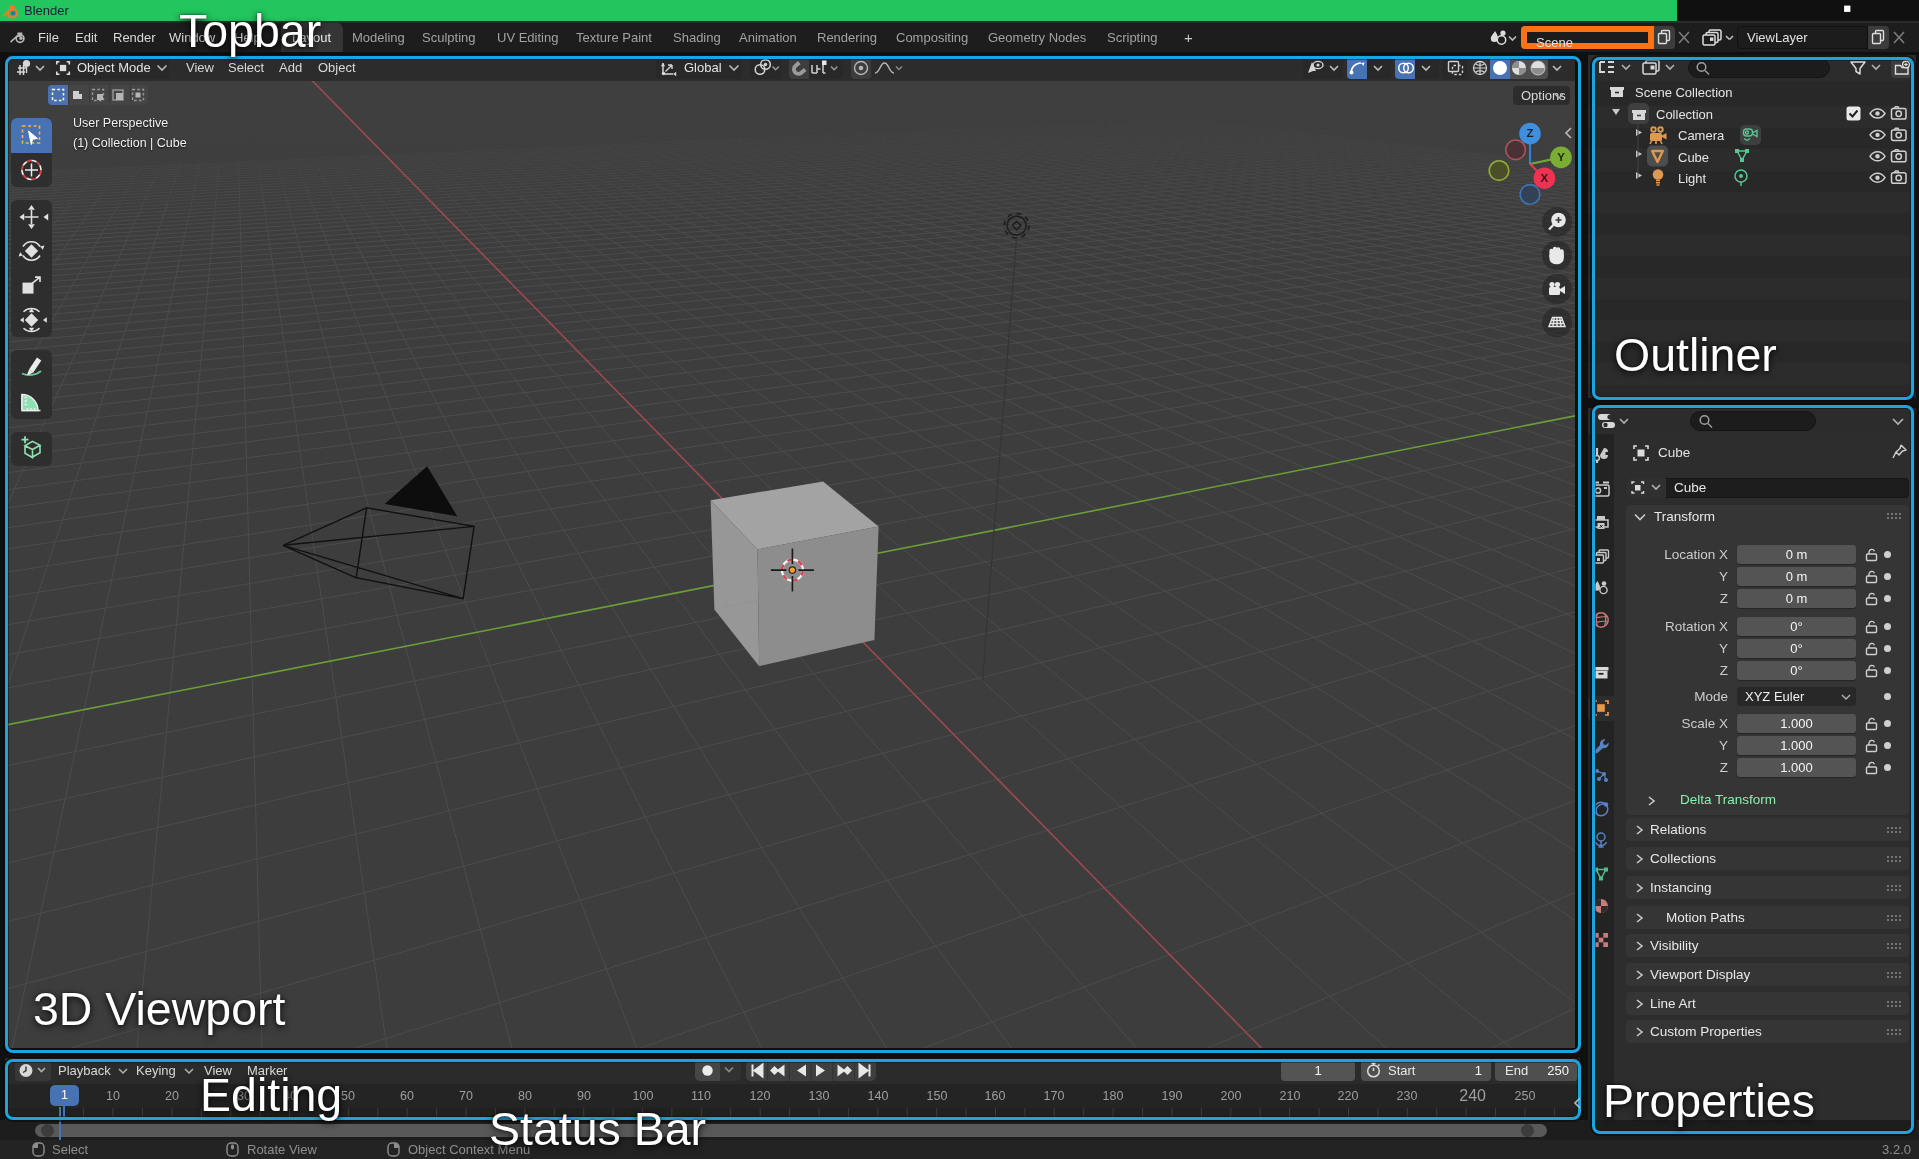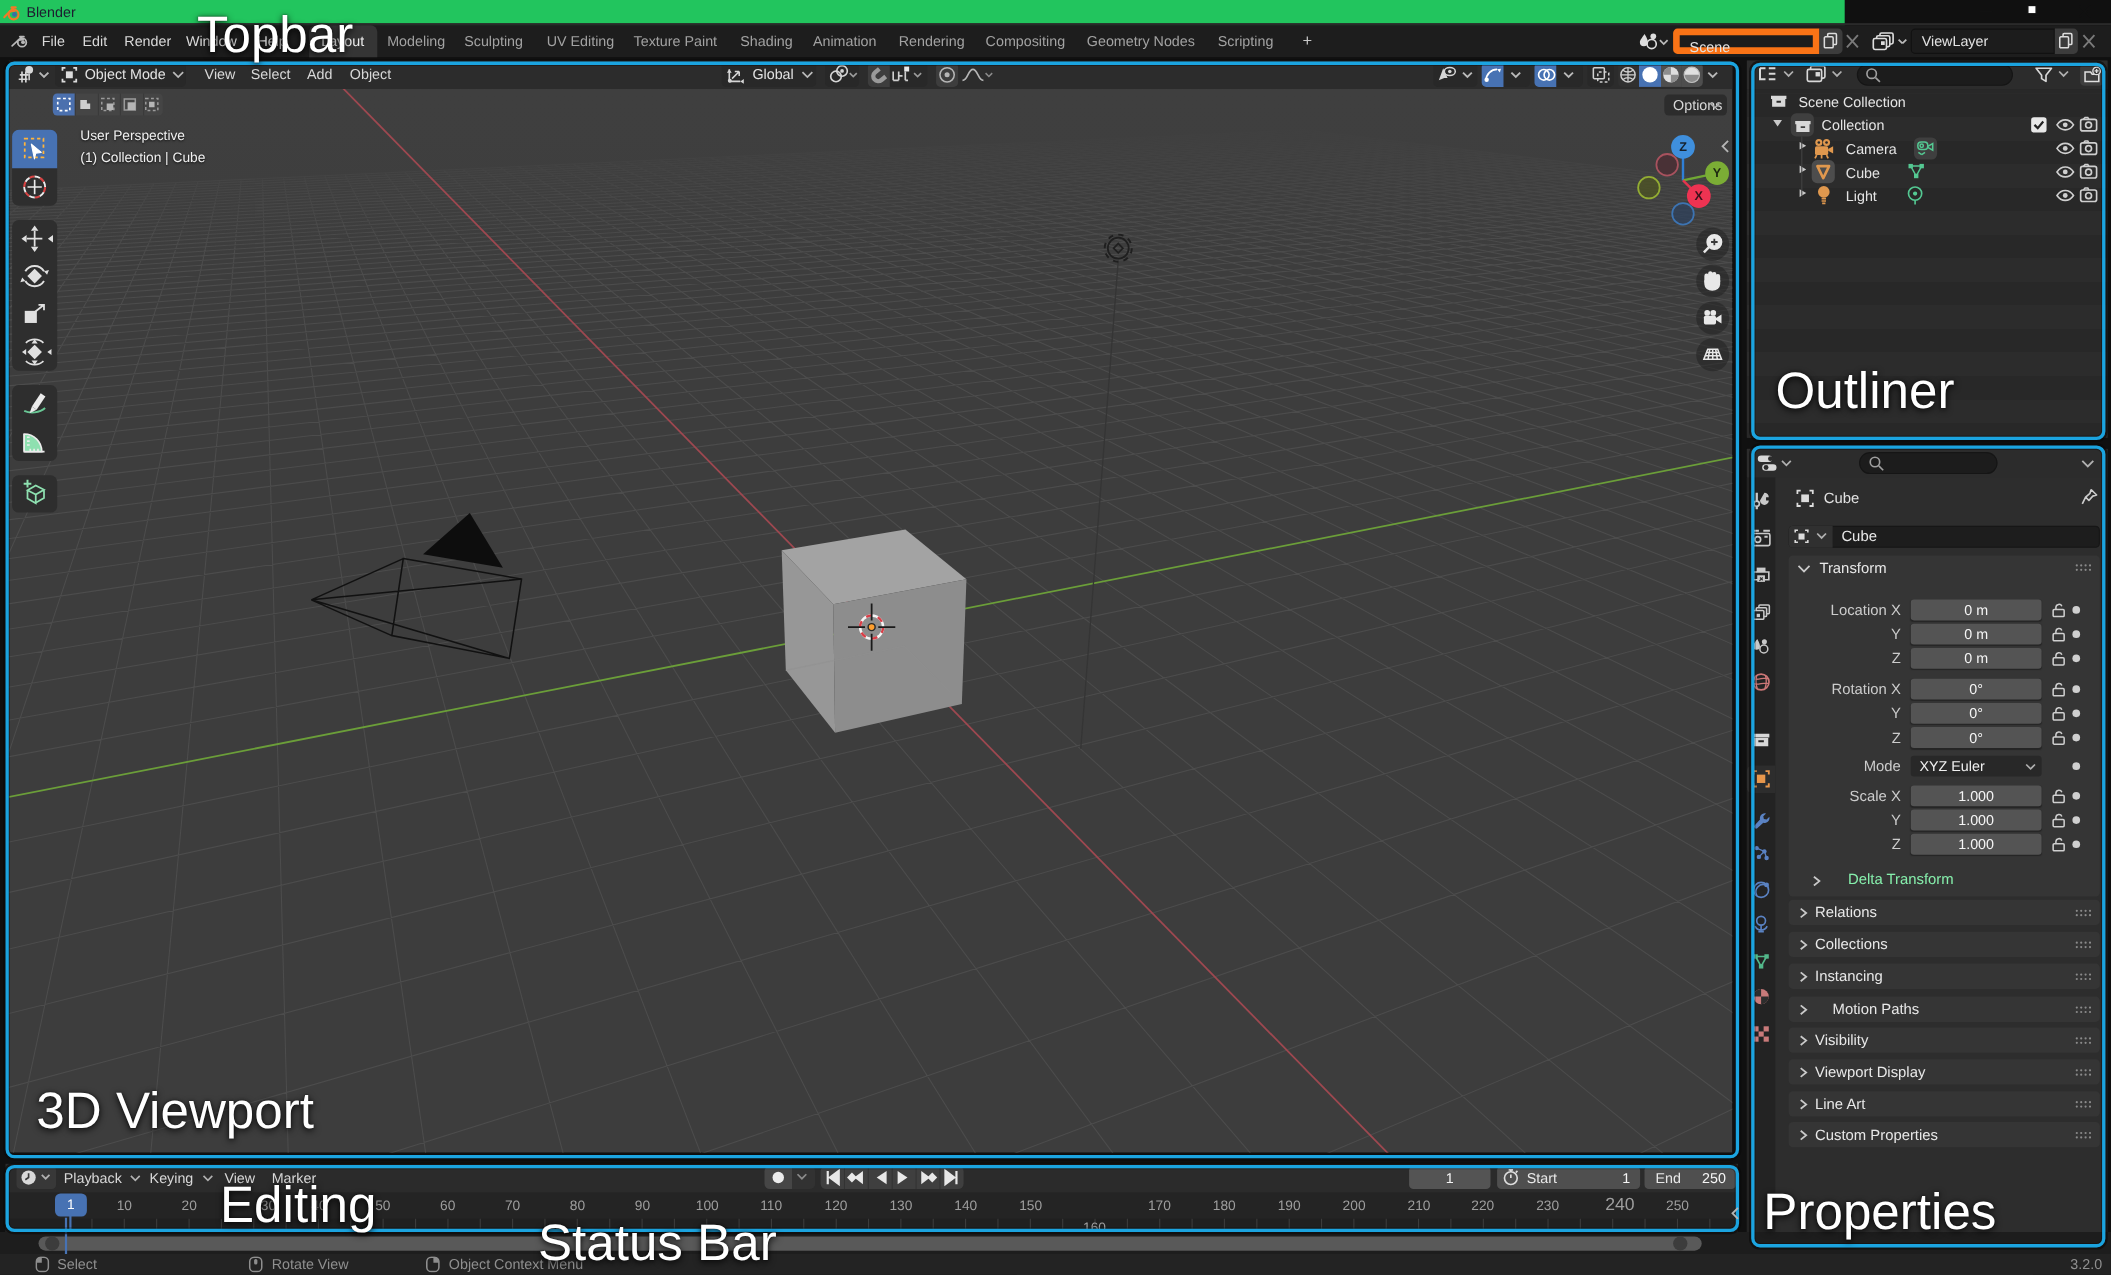--- a/index.html
+++ b/index.html
@@ -860,21 +860,21 @@
       <div class="abs" style="left:382px;top:1085px;width:40px;text-align:center;color:#9e9e9e;font-size:12.5px;line-height:22px;top:27px;">60</div>
       <div class="abs" style="left:441px;top:1085px;width:40px;text-align:center;color:#9e9e9e;font-size:12.5px;line-height:22px;top:27px;">70</div>
       <div class="abs" style="left:500px;top:1085px;width:40px;text-align:center;color:#9e9e9e;font-size:12.5px;line-height:22px;top:27px;">80</div>
       <div class="abs" style="left:559px;top:1085px;width:40px;text-align:center;color:#9e9e9e;font-size:12.5px;line-height:22px;top:27px;">90</div>
       <div class="abs" style="left:618px;top:1085px;width:40px;text-align:center;color:#9e9e9e;font-size:12.5px;line-height:22px;top:27px;">100</div>
       <div class="abs" style="left:676px;top:1085px;width:40px;text-align:center;color:#9e9e9e;font-size:12.5px;line-height:22px;top:27px;">110</div>
       <div class="abs" style="left:735px;top:1085px;width:40px;text-align:center;color:#9e9e9e;font-size:12.5px;line-height:22px;top:27px;">120</div>
       <div class="abs" style="left:794px;top:1085px;width:40px;text-align:center;color:#9e9e9e;font-size:12.5px;line-height:22px;top:27px;">130</div>
       <div class="abs" style="left:853px;top:1085px;width:40px;text-align:center;color:#9e9e9e;font-size:12.5px;line-height:22px;top:27px;">140</div>
       <div class="abs" style="left:912px;top:1085px;width:40px;text-align:center;color:#9e9e9e;font-size:12.5px;line-height:22px;top:27px;">150</div>
-      <div class="abs" style="left:970px;top:1085px;width:40px;text-align:center;color:#9e9e9e;font-size:12.5px;line-height:22px;top:27px;margin-top:20px;">160</div>
+      <div class="abs" style="left:970px;top:1085px;width:40px;text-align:center;color:#9e9e9e;font-size:12.5px;line-height:22px;top:27px;">160</div>
       <div class="abs" style="left:1029px;top:1085px;width:40px;text-align:center;color:#9e9e9e;font-size:12.5px;line-height:22px;top:27px;">170</div>
       <div class="abs" style="left:1088px;top:1085px;width:40px;text-align:center;color:#9e9e9e;font-size:12.5px;line-height:22px;top:27px;">180</div>
       <div class="abs" style="left:1147px;top:1085px;width:40px;text-align:center;color:#9e9e9e;font-size:12.5px;line-height:22px;top:27px;">190</div>
       <div class="abs" style="left:1206px;top:1085px;width:40px;text-align:center;color:#9e9e9e;font-size:12.5px;line-height:22px;top:27px;">200</div>
       <div class="abs" style="left:1265px;top:1085px;width:40px;text-align:center;color:#9e9e9e;font-size:12.5px;line-height:22px;top:27px;">210</div>
       <div class="abs" style="left:1323px;top:1085px;width:40px;text-align:center;color:#9e9e9e;font-size:12.5px;line-height:22px;top:27px;">220</div>
       <div class="abs" style="left:1382px;top:1085px;width:40px;text-align:center;color:#9e9e9e;font-size:12.5px;line-height:22px;top:27px;">230</div>
       <div class="abs" style="left:1441px;top:1085px;width:40px;text-align:right;color:#9e9e9e;font-size:16px;line-height:22px;top:27px;">240</div>
       <div class="abs" style="left:1500px;top:1085px;width:40px;text-align:center;color:#9e9e9e;font-size:12.5px;line-height:22px;top:27px;">250</div>
 

